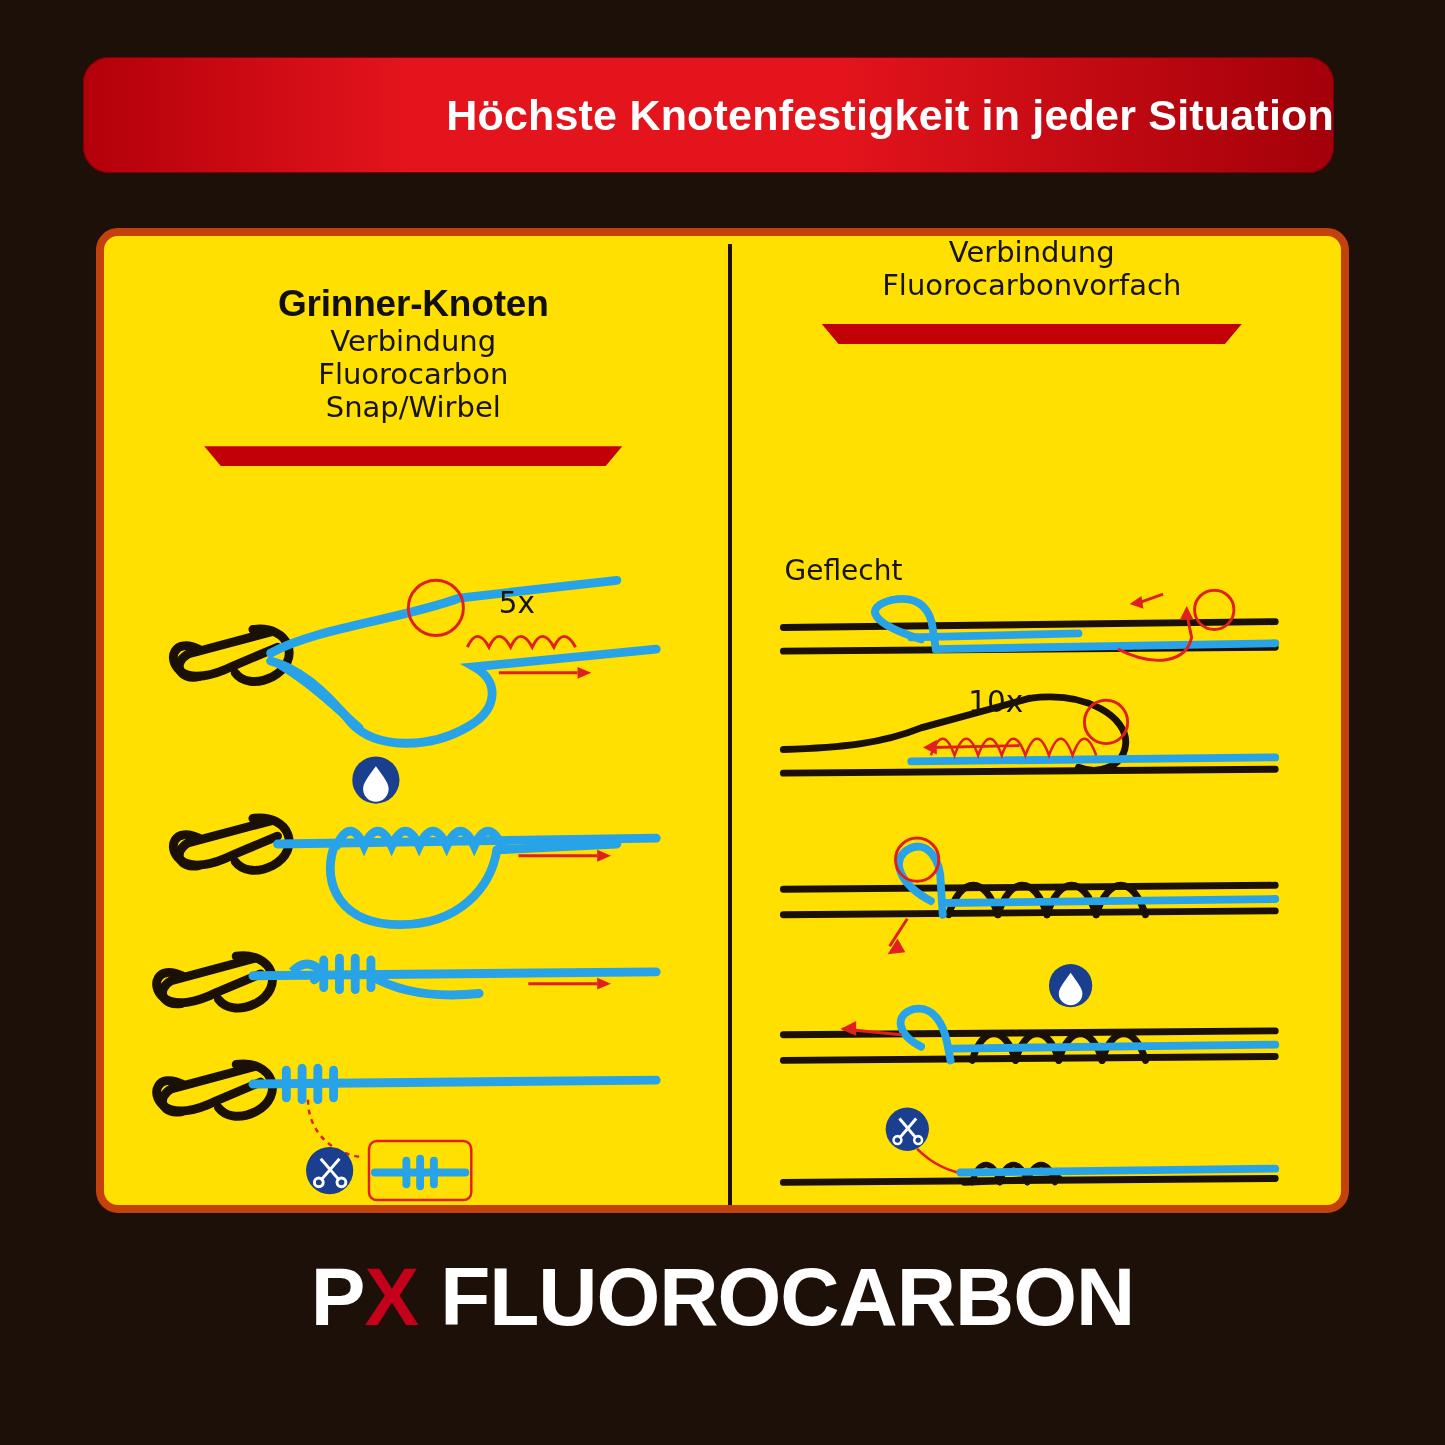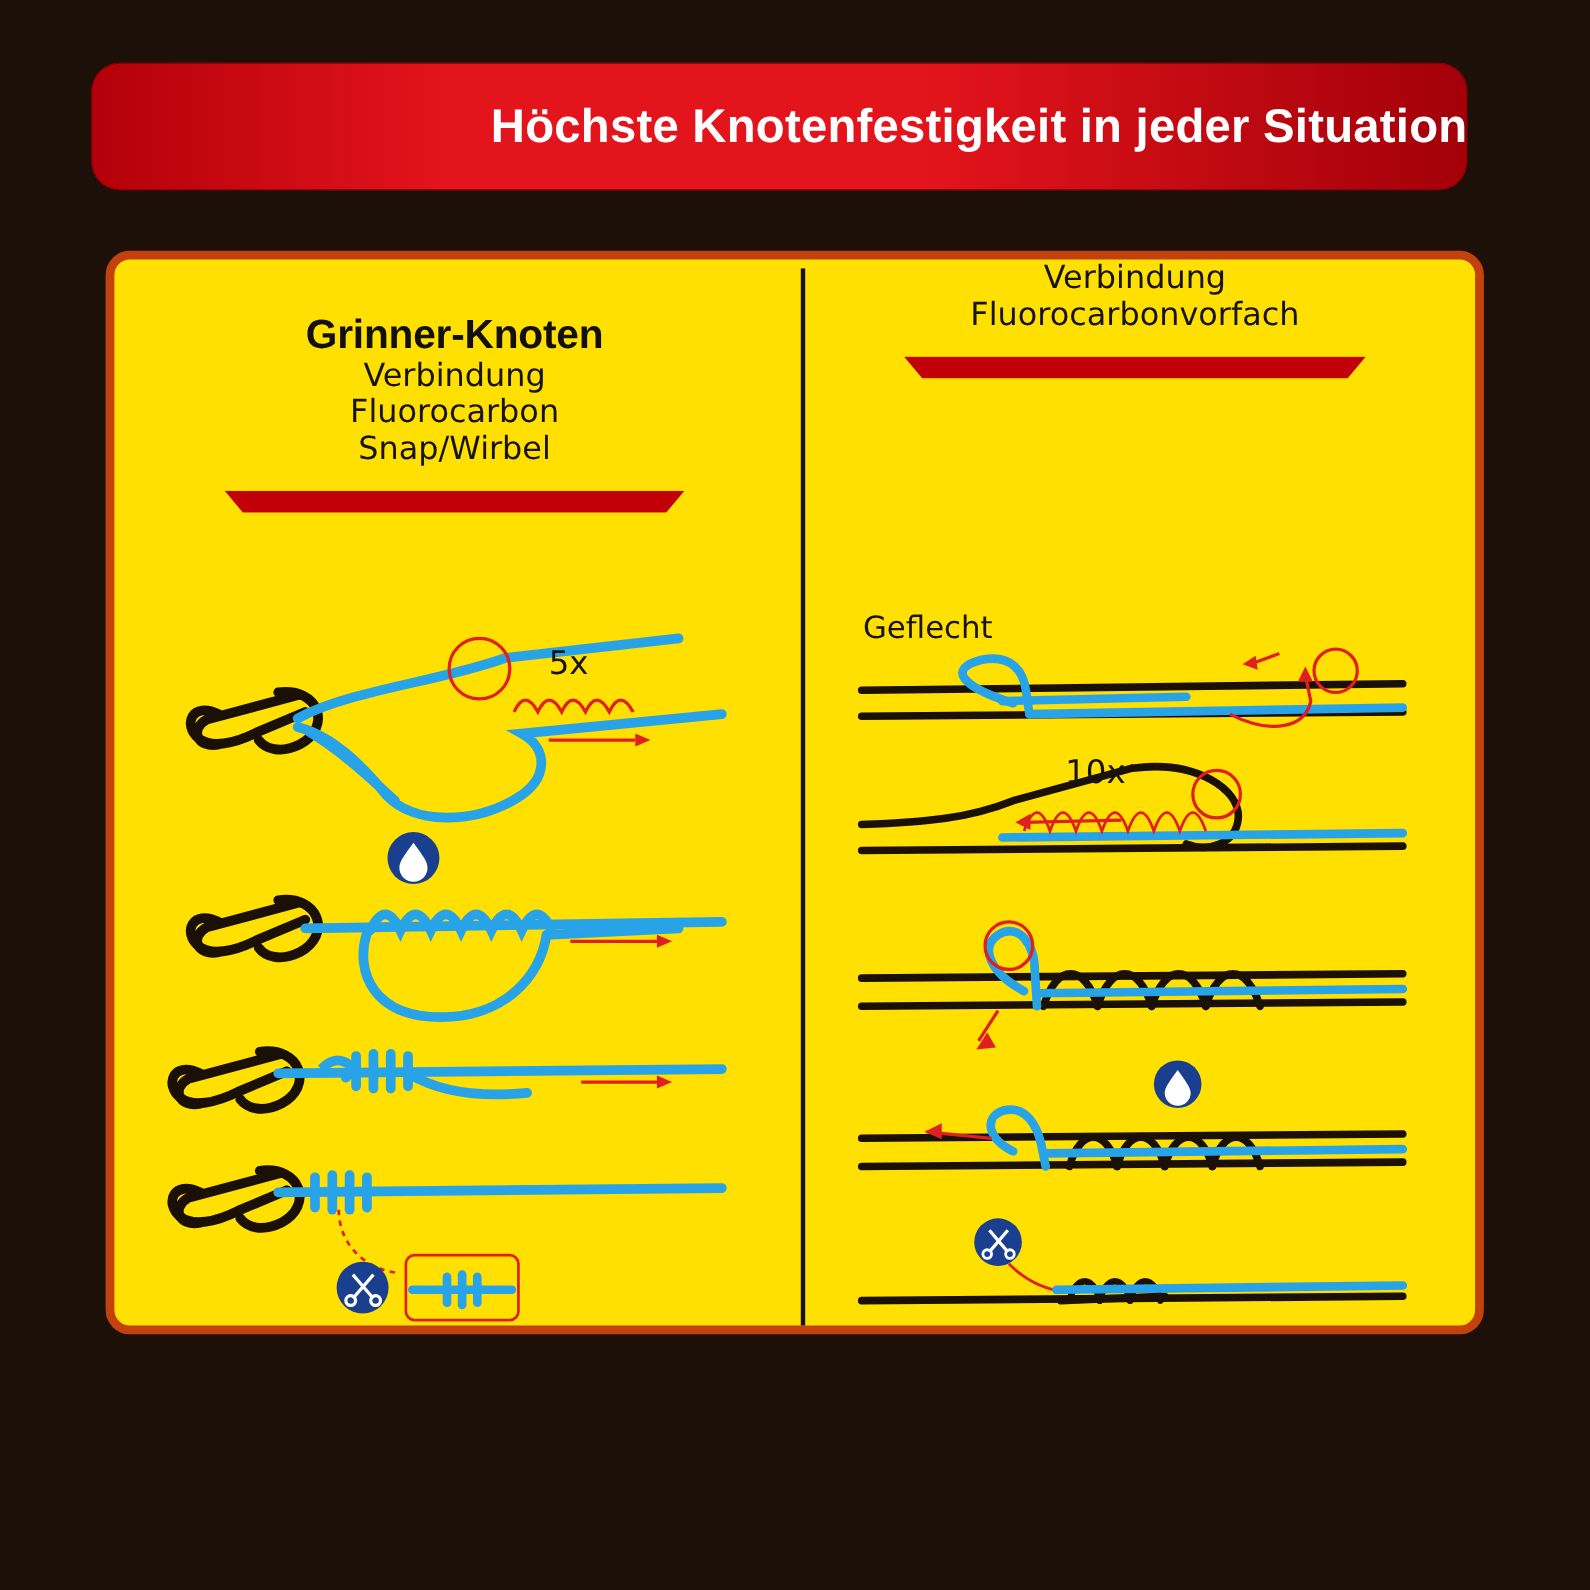--- a/index.html
+++ b/index.html
@@ -271,14 +271,17 @@
             <path d="M308 962 C314 938 330 938 336 962"></path>
           </g>
           <path d="M240 952 L560 948" fill="none" stroke="#29a3e8" stroke-width="8" stroke-linecap="round"></path>
         </g>
       </svg>
     </div>
 
     <div class="divider" style="left:624px;top:8px;height:969px;"></div>
   </div>
 
+  <div class="footer">
+    <div class="footer-text"><span>P</span><span class="footer-x">X</span><span class="footer-gap"></span><span>FLUOROCARBON</span></div>
+  </div>
 
 </div>
 
 </body></html>

